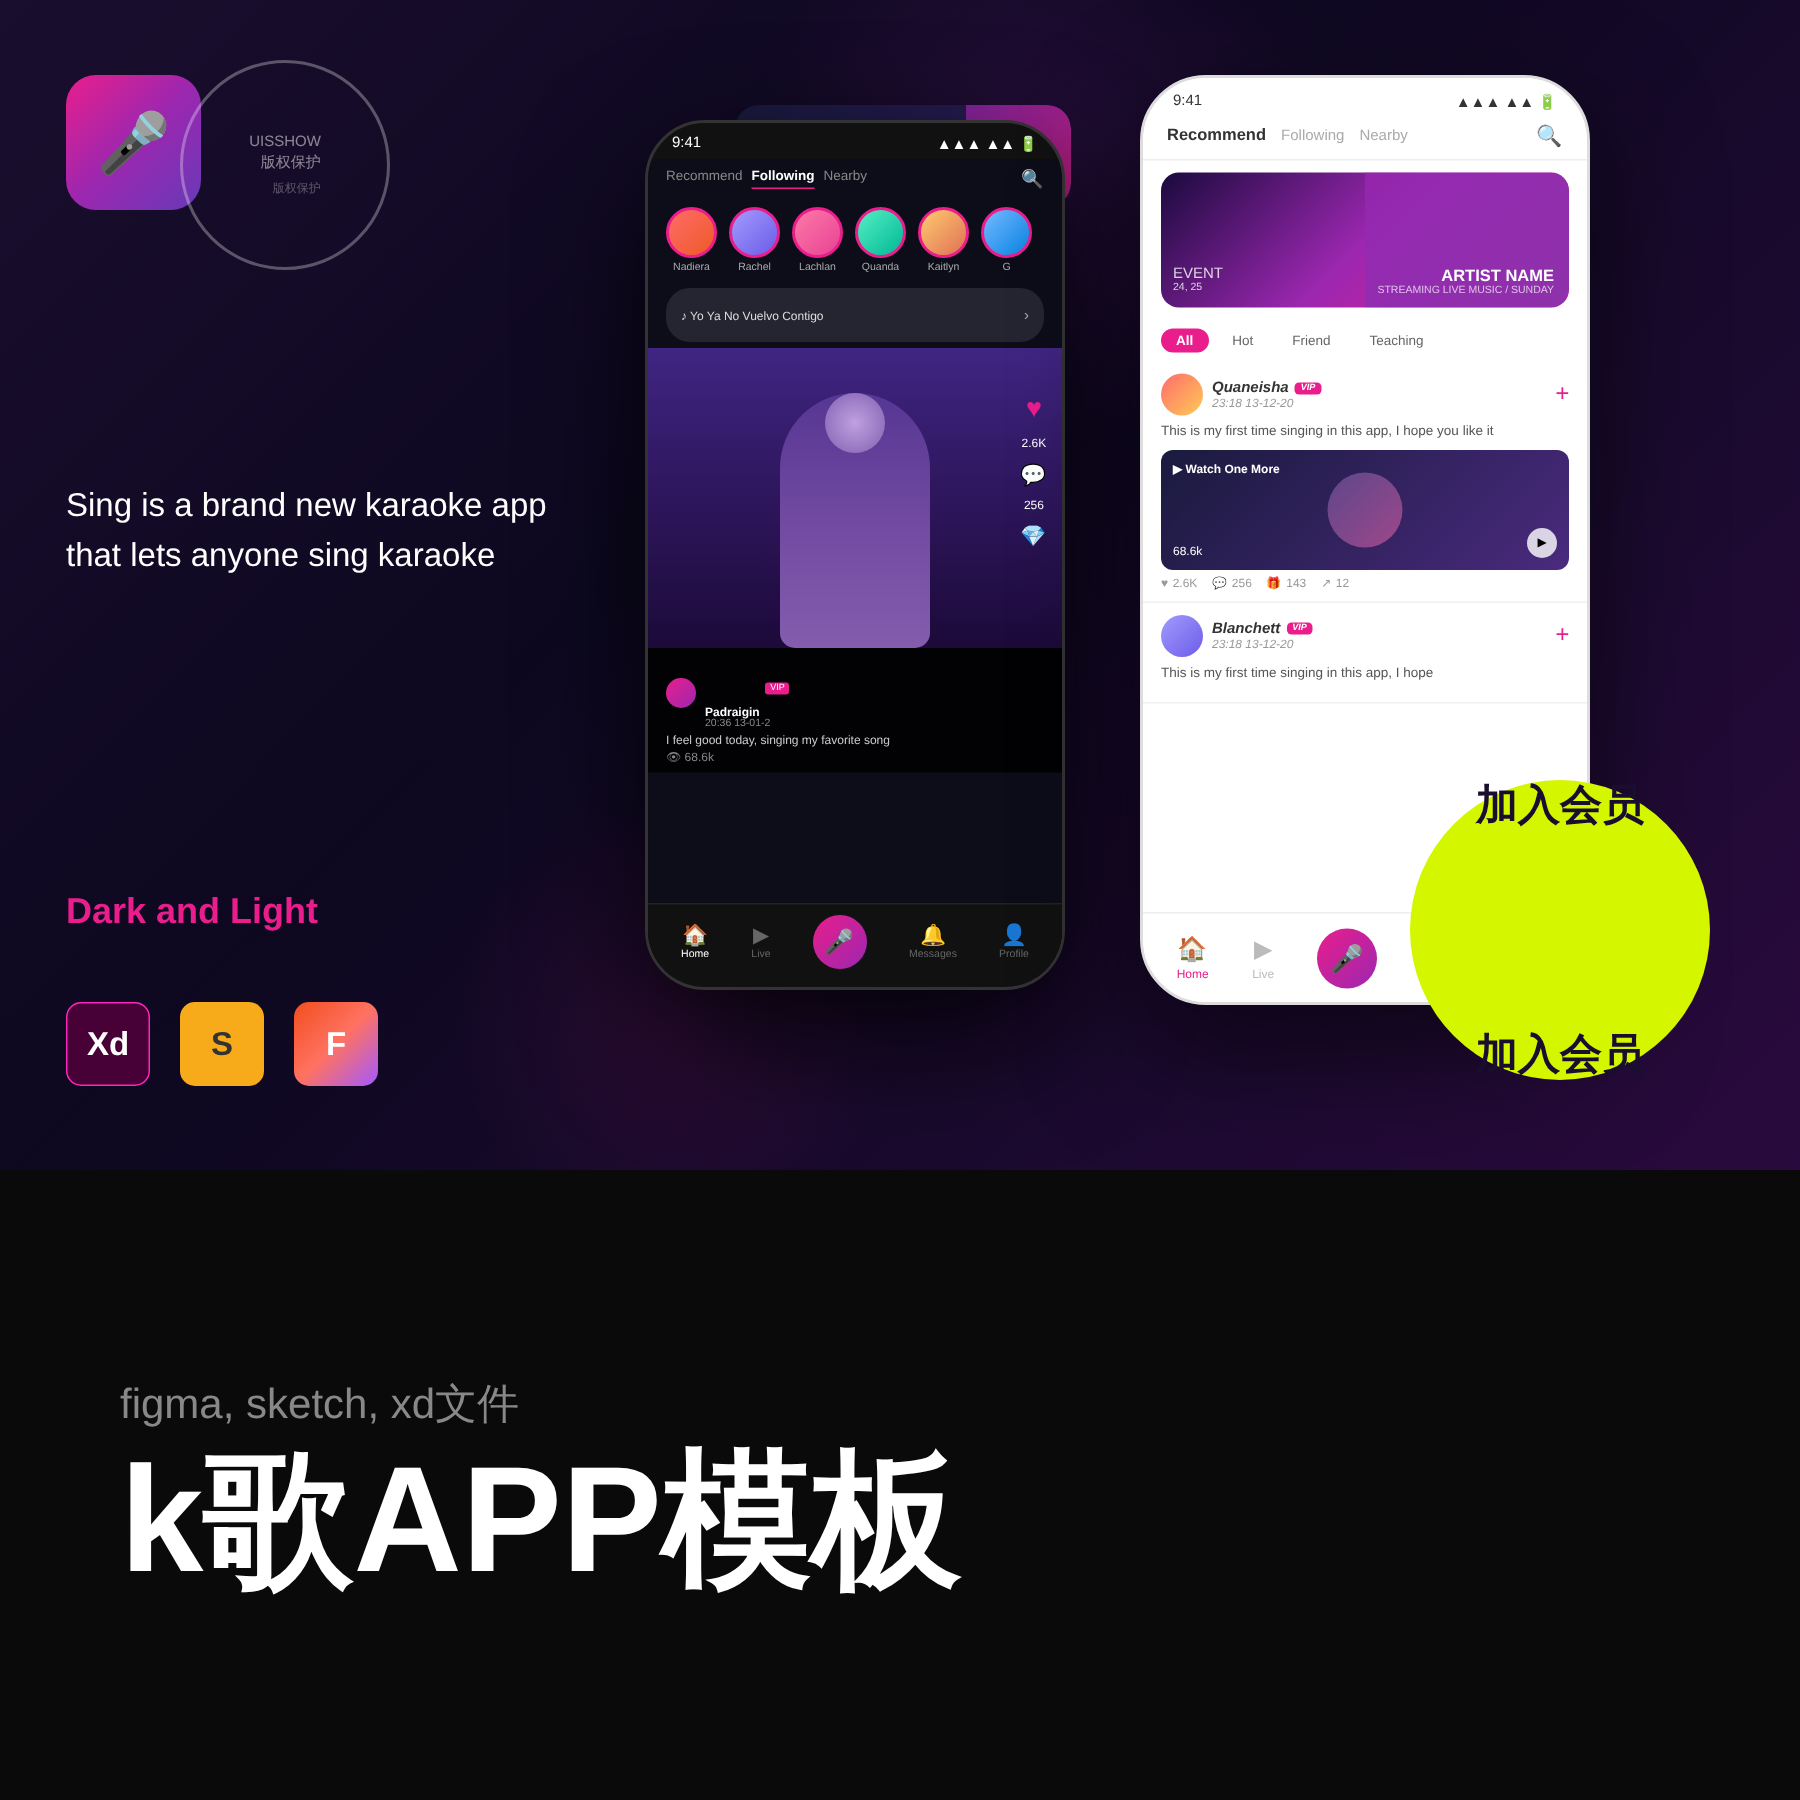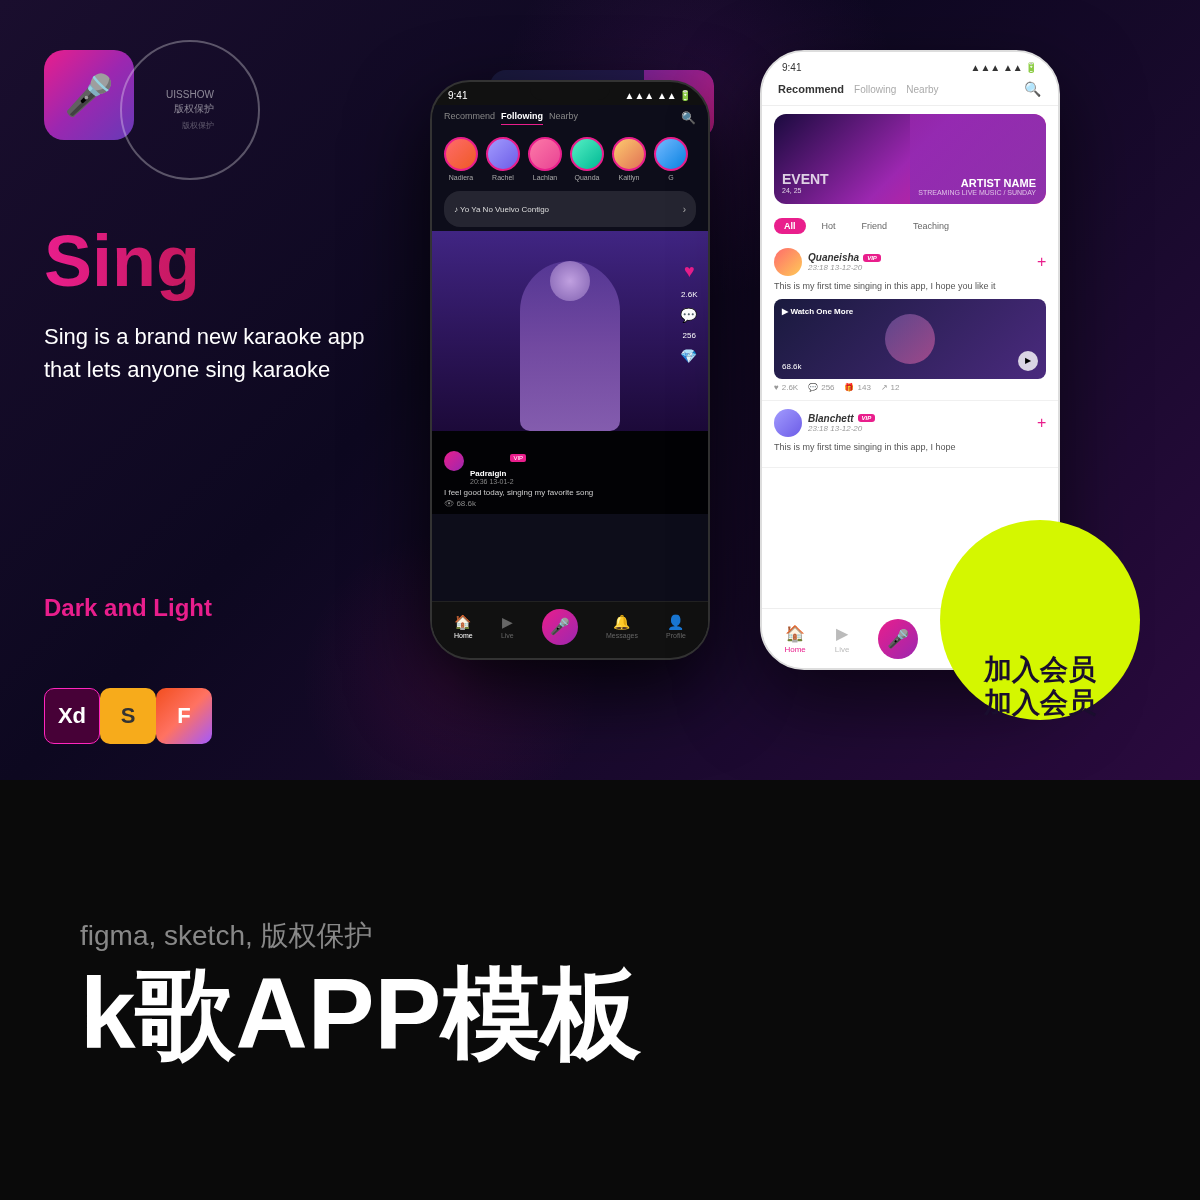--- a/index.html
+++ b/index.html
@@ -101,23 +101,24 @@
       top: 594px;
       left: 44px;
       color: #e91e8c;
       font-size: 24px;
       font-weight: 700;
     }
 
     
     .tool-icons {
       position: absolute;
-      top: 688px;
+      top: 668px;
       left: 44px;
       display: flex;
+      gap: 20px;
       align-items: center;
     }
 
     .tool-icon {
       width: 56px;
       height: 56px;
       border-radius: 10px;
       display: flex;
       align-items: center;
       justify-content: center;
@@ -386,21 +387,21 @@
       height: 90px;
       border-radius: 12px;
       background: linear-gradient(135deg, #1a0a3e, #9c27b0, #e91e8c);
       position: relative;
       overflow: hidden;
       display: flex;
       align-items: flex-end;
       padding: 8px;
     }
 
-    .hero-event { font-size: 14px; color: rgba(255,255,255,0.8); font-weight: 700; }
+    .hero-event { font-size: 10px; color: rgba(255,255,255,0.8); font-weight: 400; }
     .hero-name { font-size: 11px; color: white; font-weight: 800; }
     .hero-meta { font-size: 7px; color: rgba(255,255,255,0.7); }
 
     
     .filter-tabs {
       display: flex;
       gap: 6px;
       padding: 6px 12px;
       align-items: center;
     }
@@ -537,21 +538,21 @@
       position: absolute;
       bottom: 60px;
       right: 60px;
       width: 200px;
       height: 200px;
       border-radius: 50%;
       background: #d4f700;
       display: flex;
       flex-direction: column;
       align-items: center;
-      justify-content: flex-end;
+      justify-content: space-between;
       z-index: 20;
     }
 
     .member-text {
       font-size: 28px;
       font-weight: 900;
       color: #1a0e2e;
       line-height: 1.2;
       text-align: center;
     }
@@ -637,21 +638,20 @@
   </div>
 
   <div class="watermark">
     <div class="watermark-text">
       <div>UISSHOW</div>
       <div>版权保护</div>
       <div style="font-size:8px; margin-top:4px; color:rgba(255,255,255,0.3)">版权保护</div>
     </div>
   </div>
 
-  <div class="sing-title">Sing</div>
 
   <div class="description">Sing is a brand new karaoke app that lets anyone sing karaoke</div>
 
   <div class="dark-light-label">Dark and Light</div>
 
   <div class="tool-icons">
     <div class="tool-icon tool-xd">
       <span>Xd</span>
     </div>
     <div class="tool-icon tool-sketch" style="color:#333">
@@ -885,15 +885,15 @@
     </div>
   </div>
 
   <div class="member-circle">
     <div class="member-text">加入会员</div>
     <div class="member-text">加入会员</div>
   </div>
 </div>
 
 <div class="bottom-section">
-  <div class="bottom-subtitle">figma, sketch, 版权保护</div>
+  <div class="bottom-subtitle">figma, sketch, xd文件</div>
   <div class="bottom-title">k歌APP模板</div>
 </div>
 
 </body></html>

